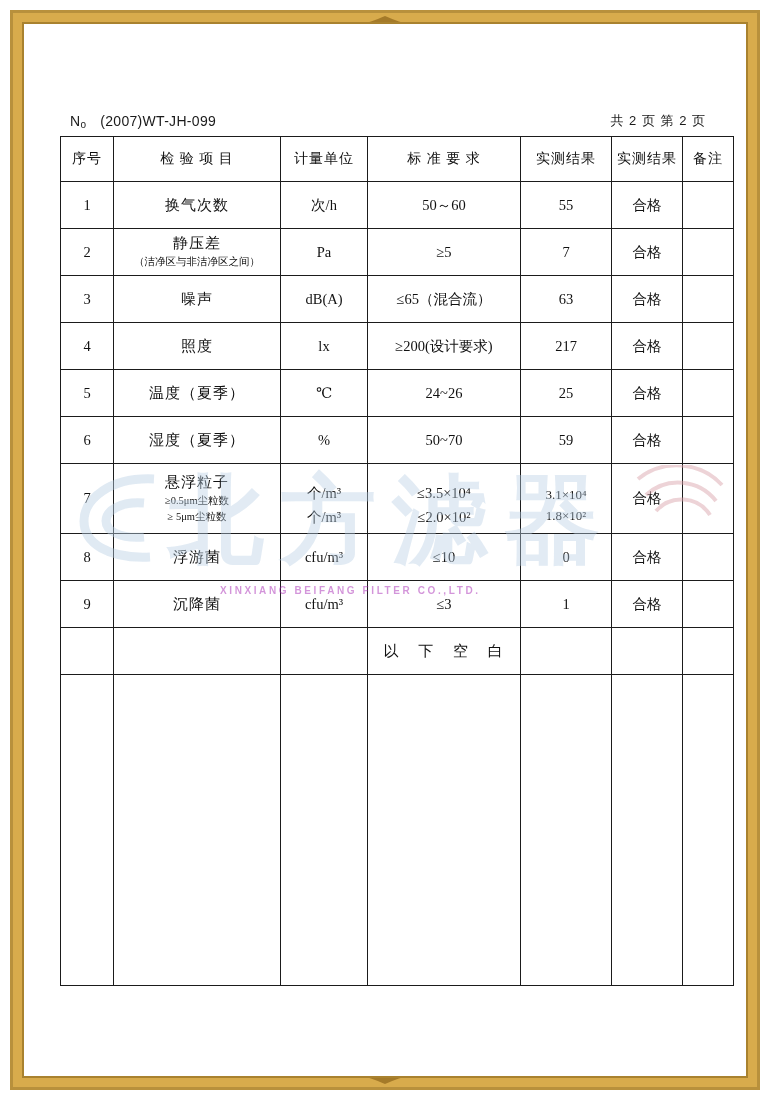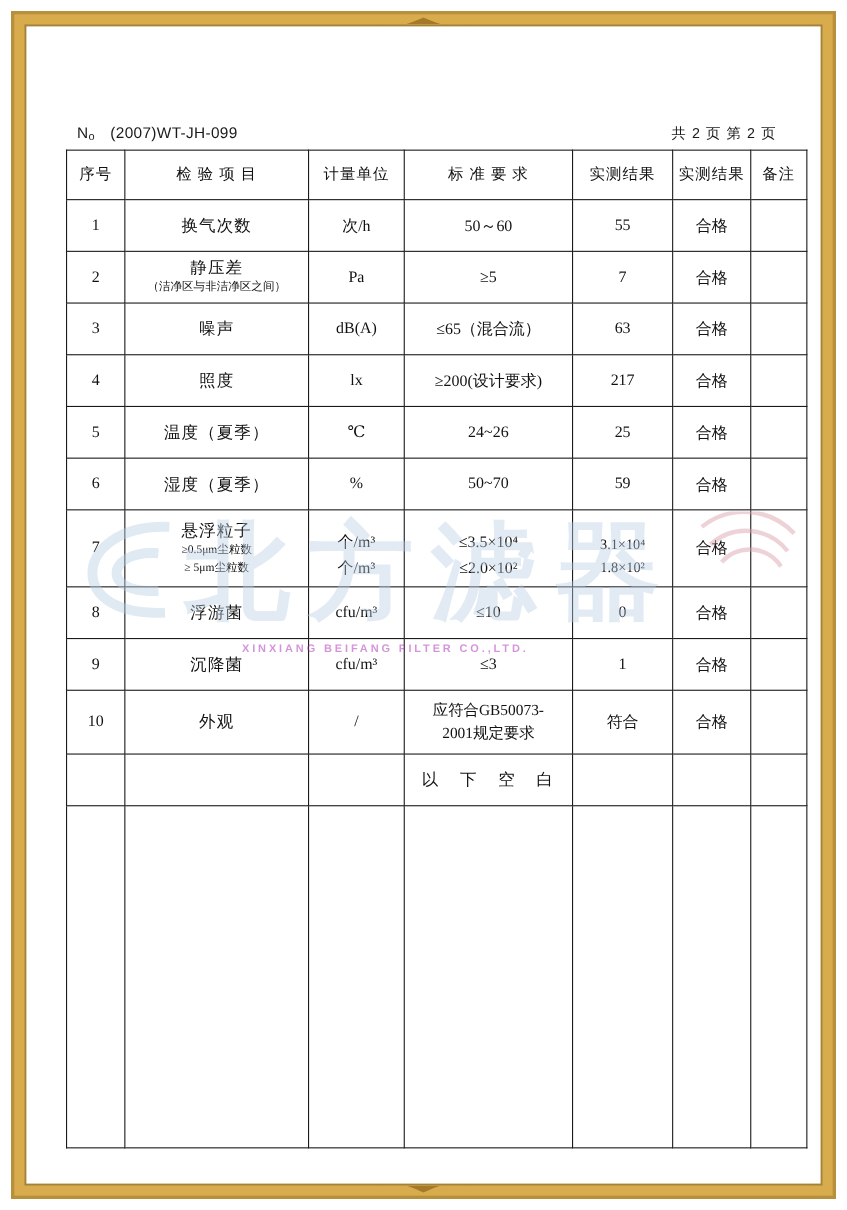--- a/index.html
+++ b/index.html
@@ -436,34 +436,20 @@
         <tr>
           <td class="c-no">9</td>
           <td class="c-item"><span class="item-main">沉降菌</span></td>
           <td class="c-unit">cfu/m³</td>
           <td class="c-std">≤3</td>
           <td class="c-result">1</td>
           <td class="c-concl">合格</td>
           <td class="c-remark"></td>
         </tr>
 
-        <tr style="height:58px;">
-          <td class="c-no">10</td>
-          <td class="c-item"><span class="item-main">外观</span></td>
-          <td class="c-unit">/</td>
-          <td class="c-std">
-            <div class="std-multiline">
-              <div>应符合GB50073-</div>
-              <div>2001规定要求</div>
-            </div>
-          </td>
-          <td class="c-result">符合</td>
-          <td class="c-concl">合格</td>
-          <td class="c-remark"></td>
-        </tr>
 
         <tr class="spacer">
           <td class="c-no"></td>
           <td class="c-item"></td>
           <td class="c-unit"></td>
           <td class="c-std"><span class="blank-note">以 下 空 白</span></td>
           <td class="c-result"></td>
           <td class="c-concl"></td>
           <td class="c-remark"></td>
         </tr>

